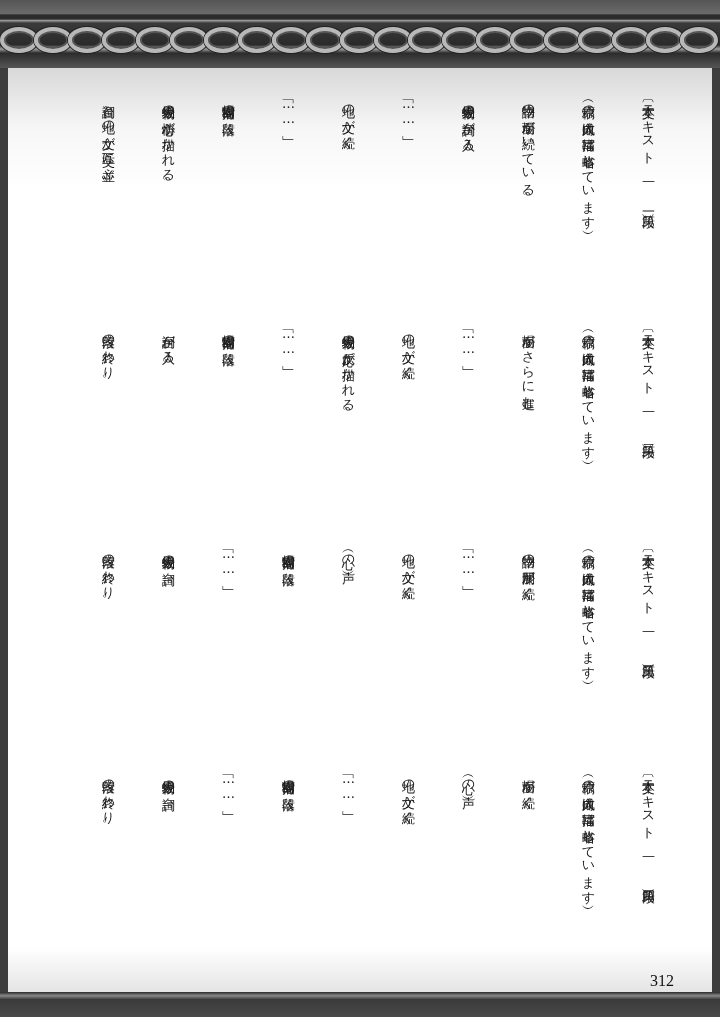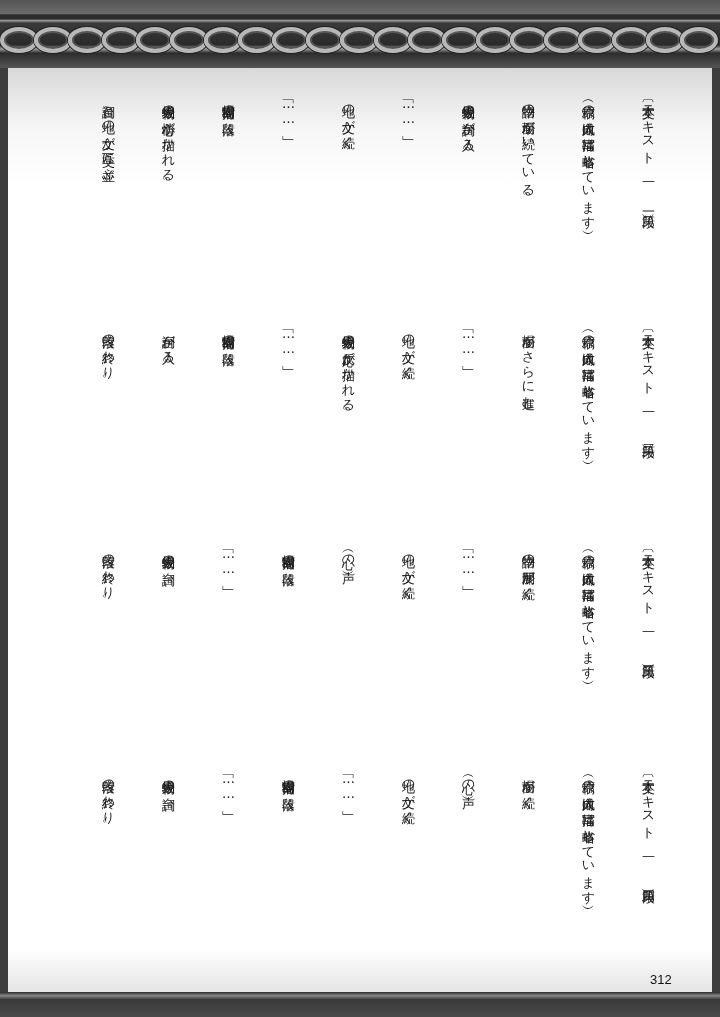--- a/index.html
+++ b/index.html
@@ -39,21 +39,21 @@
       font-size: 13px; line-height: 20px; letter-spacing: 0.5px; color: #1a1a1a;
       white-space: pre; overflow: hidden;
     }
     .tier p { margin: 0; }
     .t1 { left: 88px; top: 95px;  width: 610px; height: 215px; }
     .t2 { left: 88px; top: 325px; width: 610px; height: 195px; }
     .t3 { left: 88px; top: 545px; width: 610px; height: 200px; }
     .t4 { left: 88px; top: 770px; width: 610px; height: 185px; }
     .page-number {
       position: absolute; left: 650px; top: 972px;
-      font-family: Liberation Sans, sans-serif; font-size: 13px; color: #111;
+      font-family: Liberation Serif, serif; font-size: 16px; color: #111;
     }
   </style>
 </head>
 <body>
 
 <div class="page">
   <div class="header-band">
     <div class="knot">
       <span></span>
         <span></span>

